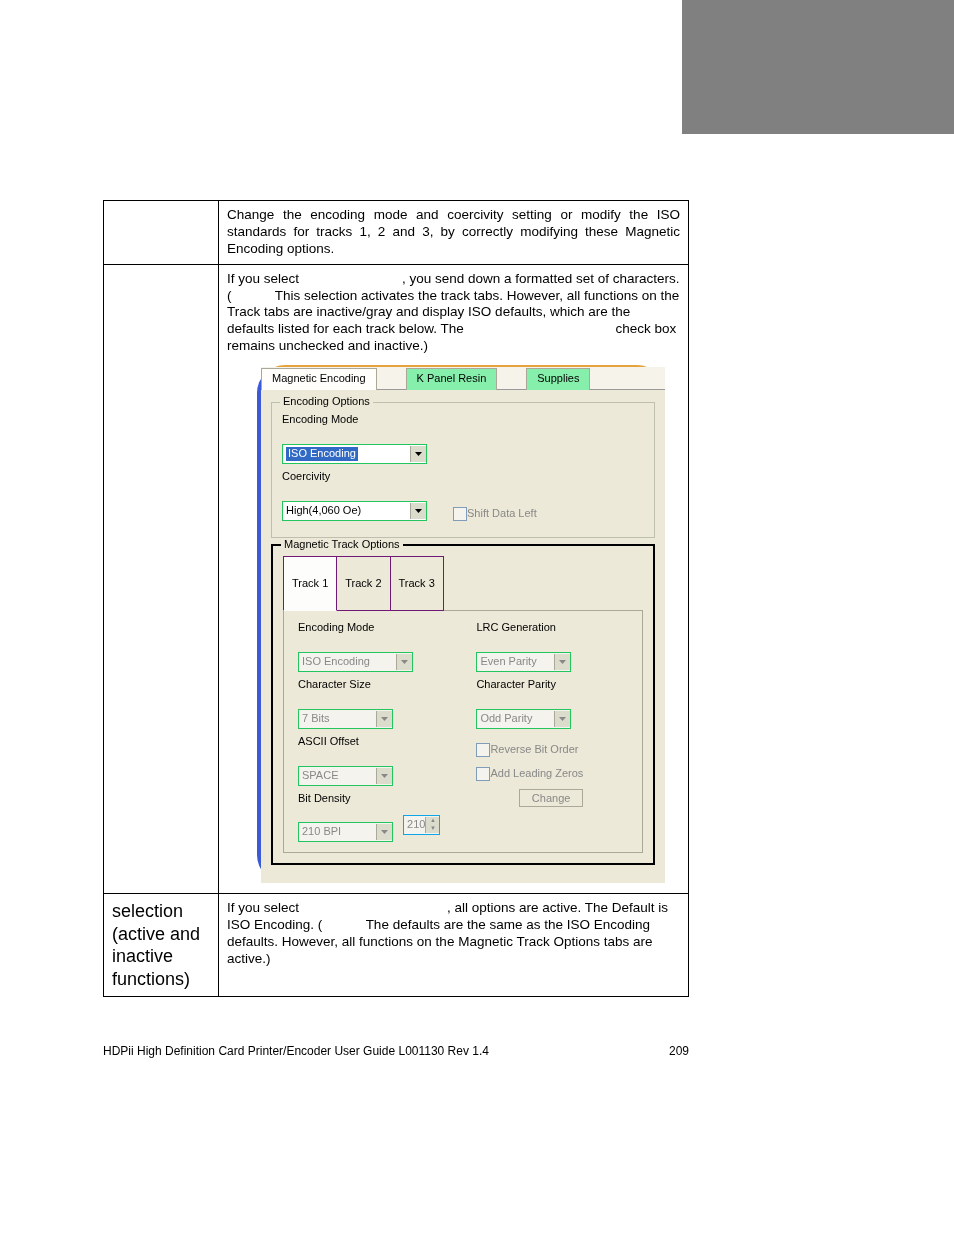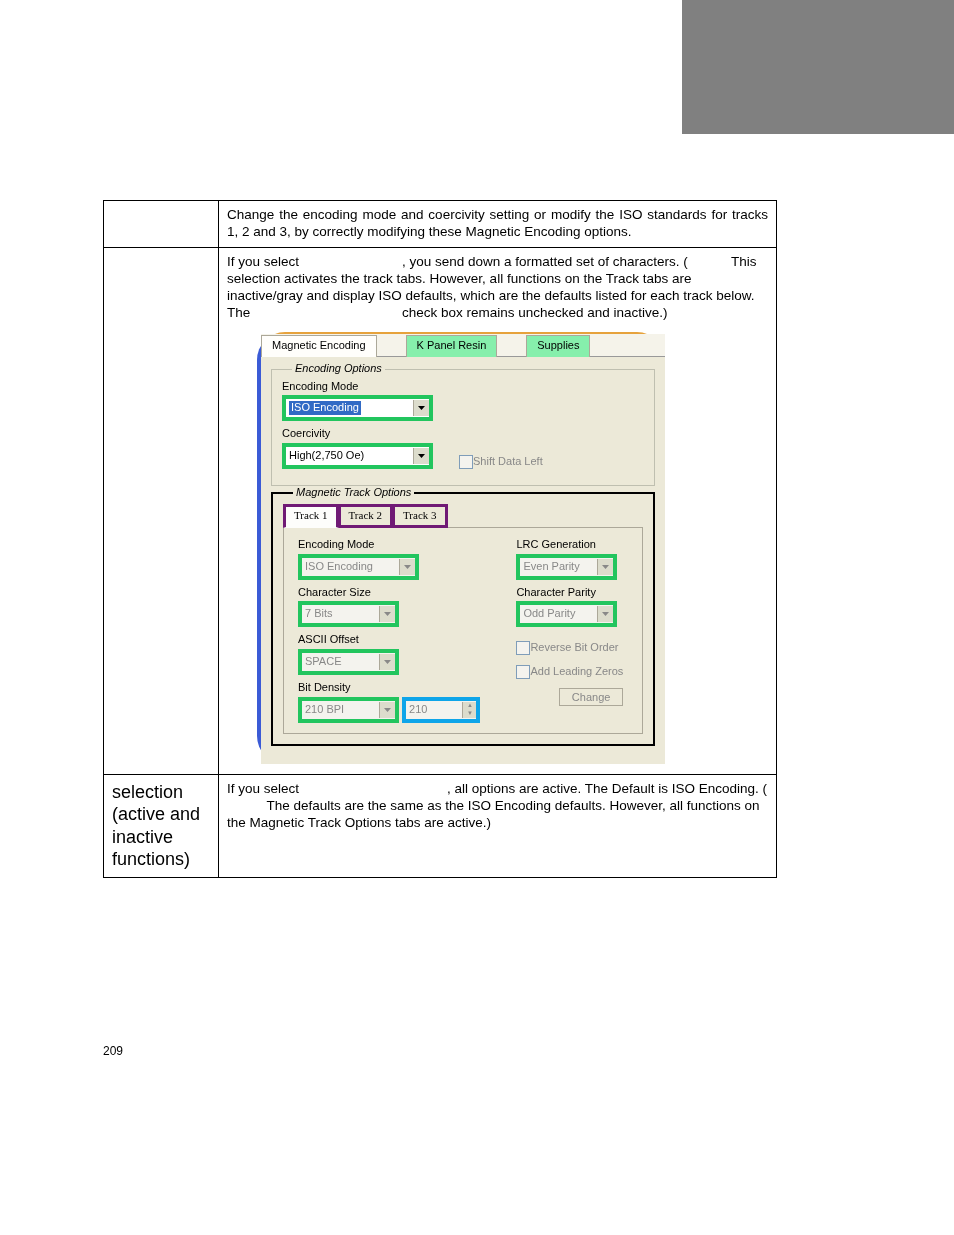--- a/index.html
+++ b/index.html
@@ -18,21 +18,21 @@
     right: 0;
     top: 0;
     width: 272px;
     height: 134px;
     background: #808080;
   }
   .page-area {
     position: absolute;
     left: 103px;
     top: 200px;
-    width: 674px;
+    width: 586px;
   }
   table.outer {
     border-collapse: collapse;
     width: 100%;
   }
   table.outer td {
     border: 1px solid #000;
     vertical-align: top;
     padding: 6px 8px;
   }
@@ -84,43 +84,43 @@
   }
   .groupbox {
     border: 1px solid #bfbfb0;
     margin: 6px 0;
     padding: 10px 10px 10px 10px;
     position: relative;
   }
   .groupbox .legend {
     position: absolute;
     top: -8px;
-    left: 20px;
+    left: 8px;
     background: #ece9d8;
     padding: 0 3px;
     font-size: 11px;
-    font-style: italic;
   }
   .groupbox.strong {
     border: 2px solid #000;
   }
   .lbl {
     display: block;
     margin-bottom: 2px;
   }
   .select {
     display: inline-flex;
     align-items: center;
     background: #fff;
-    border: 4px solid #22c55e;
+    border: 1px solid #22c55e;
     height: 18px;
     padding: 0 0 0 3px;
     min-width: 120px;
     justify-content: space-between;
     vertical-align: middle;
+    margin-top: 15px;
   }
   .select.hl .seltext {
     background: #316ac5;
     color: #fff;
     padding: 0 2px;
   }
   .select.disabled {
     color: #888;
     background: #f4f3ee;
   }
@@ -148,27 +148,26 @@
   }
   .chk.disabled { color:#888; }
   .chk.disabled .box { background:#f4f3ee; }
   .row { display:flex; align-items:center; gap:26px; margin-bottom:6px; }
   .col { display:flex; flex-direction:column; }
   .subtabs {
     display:flex;
     margin-bottom: -1px;
   }
   .subtab {
-    border:3px solid #701a75;
+    border:1px solid #701a75;
     background:#ece9d8;
-    padding: 2px 8px;
+    padding: 20px 8px;
     font-size:11px;
     margin-right:-1px;
     position:relative;
-    font-family:Liberation Serif, serif;
   }
   .subtab.selected {
     background:#fdfdfb;
     border-bottom:1px solid #fdfdfb;
     z-index:1;
   }
   .subpane {
     border:1px solid #aca899;
     padding:10px 10px 10px 14px;
     background:#ece9d8;
@@ -179,31 +178,30 @@
   .select.med { min-width:140px; }
   .btn {
     border:1px solid #aca899;
     background:#ece9d8;
     padding:2px 12px;
     color:#888;
     font-size:11px;
   }
   .spin {
     display:inline-flex;
-    border:4px solid #0ea5e9;
+    border:1px solid #0ea5e9;
     background:#f4f3ee;
     color:#888;
     height:18px;
     align-items:center;
     padding-left:3px;
     min-width:32px;
     justify-content: space-between;
-    margin-left:0;
+    margin-left:7px;
     vertical-align: middle;
-    gap: 35px;
   }
   .spin .updown { width:14px; display:flex; flex-direction:column; }
   .spin .updown div {
     height:8px;
     border-left:1px solid #aca899;
     background:#dcdccc;
     font-size:6px;
     line-height:6px;
     text-align:center;
   }
@@ -262,21 +260,21 @@
                         <svg viewBox="0 0 7 4">
                           <path d="M0 0 L7 0 L3.5 4 Z" fill="#000"></path>
                         </svg>
                       </span>
               </span>
             </div>
             <div class="row" style="align-items:flex-end">
               <div class="field" style="margin-bottom:0">
                 <span class="lbl">Coercivity</span>
                 <span class="select med">
-                  <span>High(2,750 Oe)</span>
+                  <span>High(4,060 Oe)</span>
                   <span class="arrow">
                           <svg viewBox="0 0 7 4">
                             <path d="M0 0 L7 0 L3.5 4 Z" fill="#000"></path>
                           </svg>
                         </span>
                 </span>
               </div>
               <span class="chk disabled">
                 <span class="box"></span>
                 <span>Shift Data Left</span>
@@ -403,14 +401,15 @@
       <span class="ghost">XXXXXXXXXXXXXXXX</span><span>, all options are active. The Default is ISO Encoding. (</span>
       <span class="ghost">XXXX</span>
       <span>The defaults are the same as the ISO Encoding defaults. However, all functions on the Magnetic Track Options tabs are active.)</span>
     </td>
   </tr>
 </tbody>
     </table>
 </div>
 
 <div class="footer">
+  <span>HDPii High Definition Card Printer/Encoder User Guide    L001130 Rev 1.4</span>
   <span>209</span>
 </div>
 
 </body></html>

